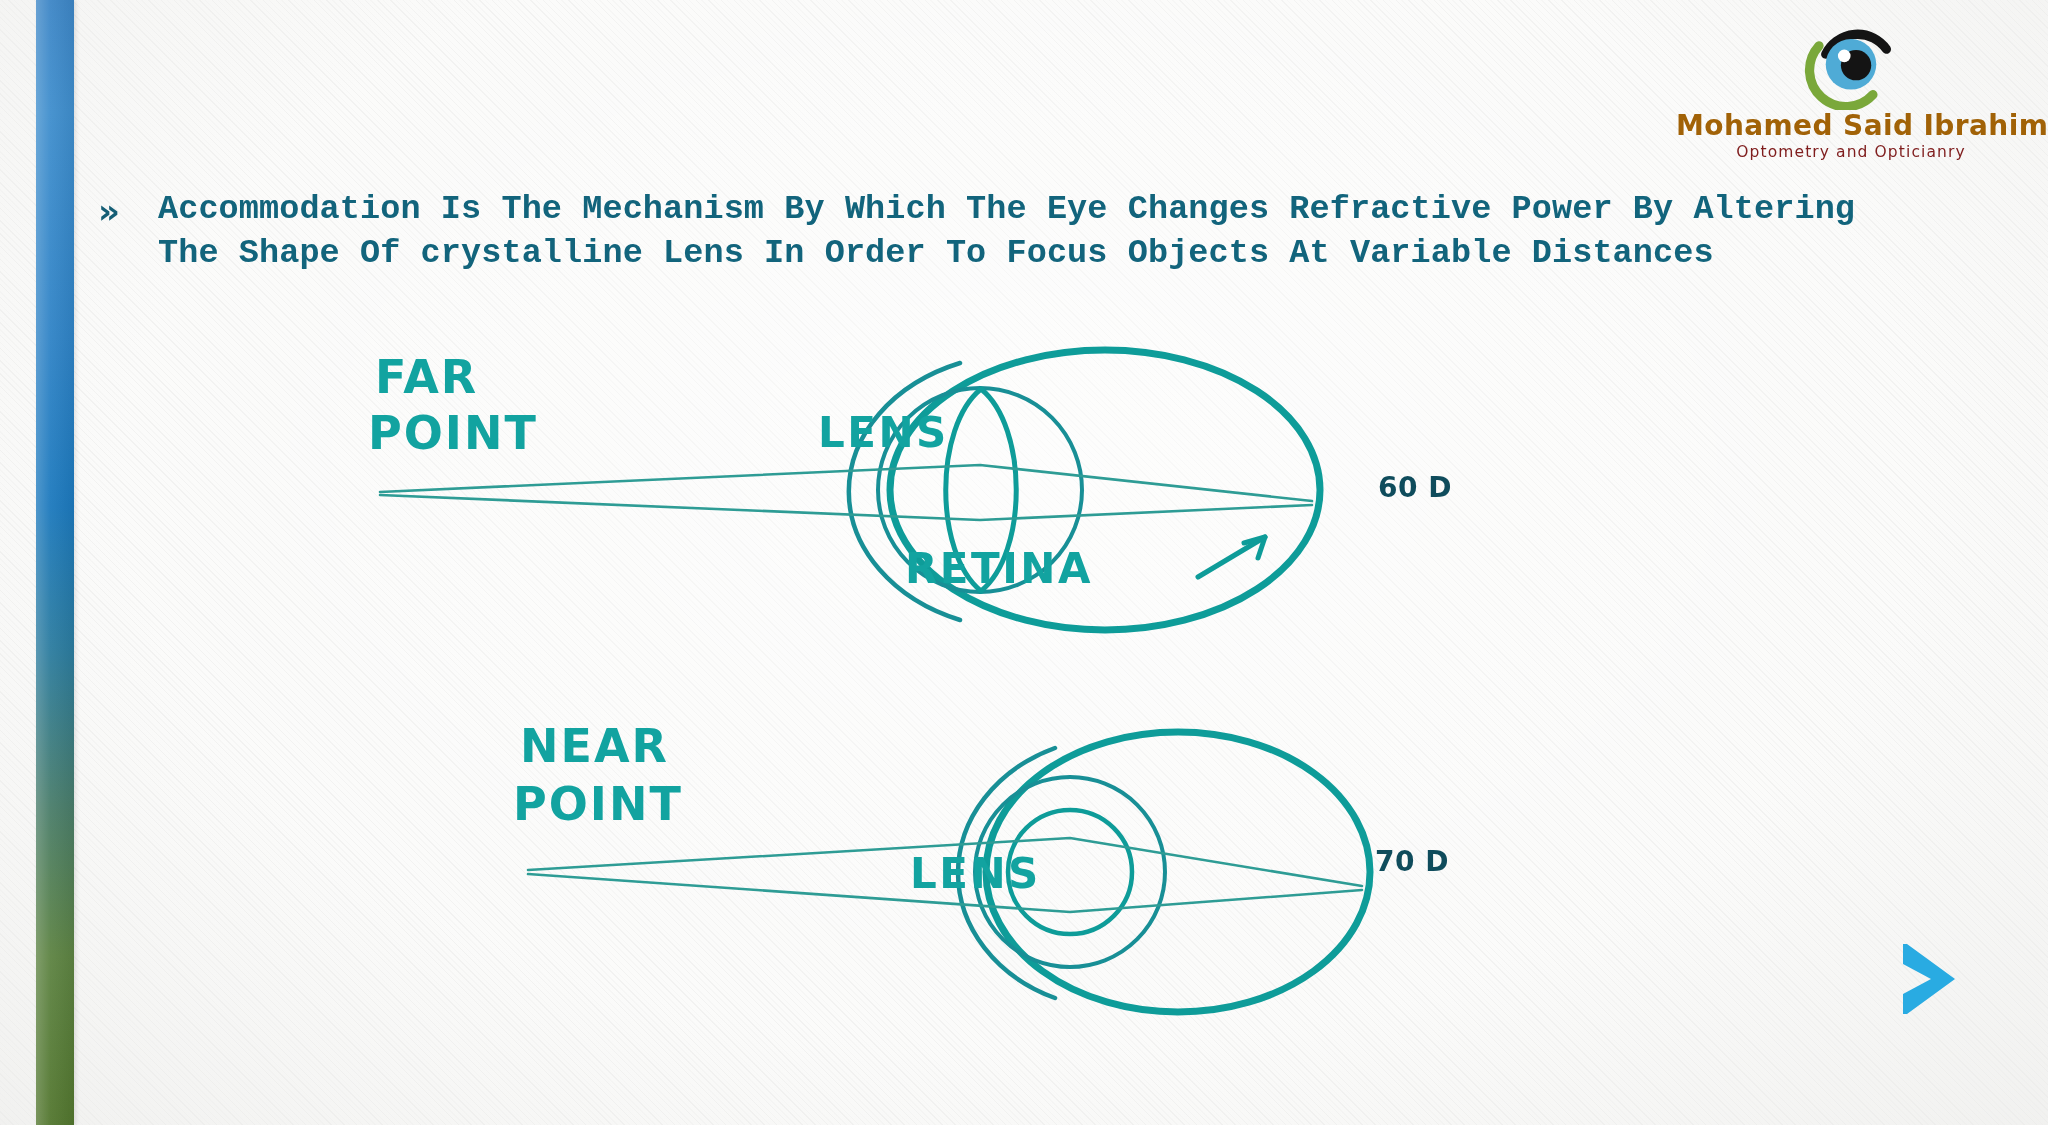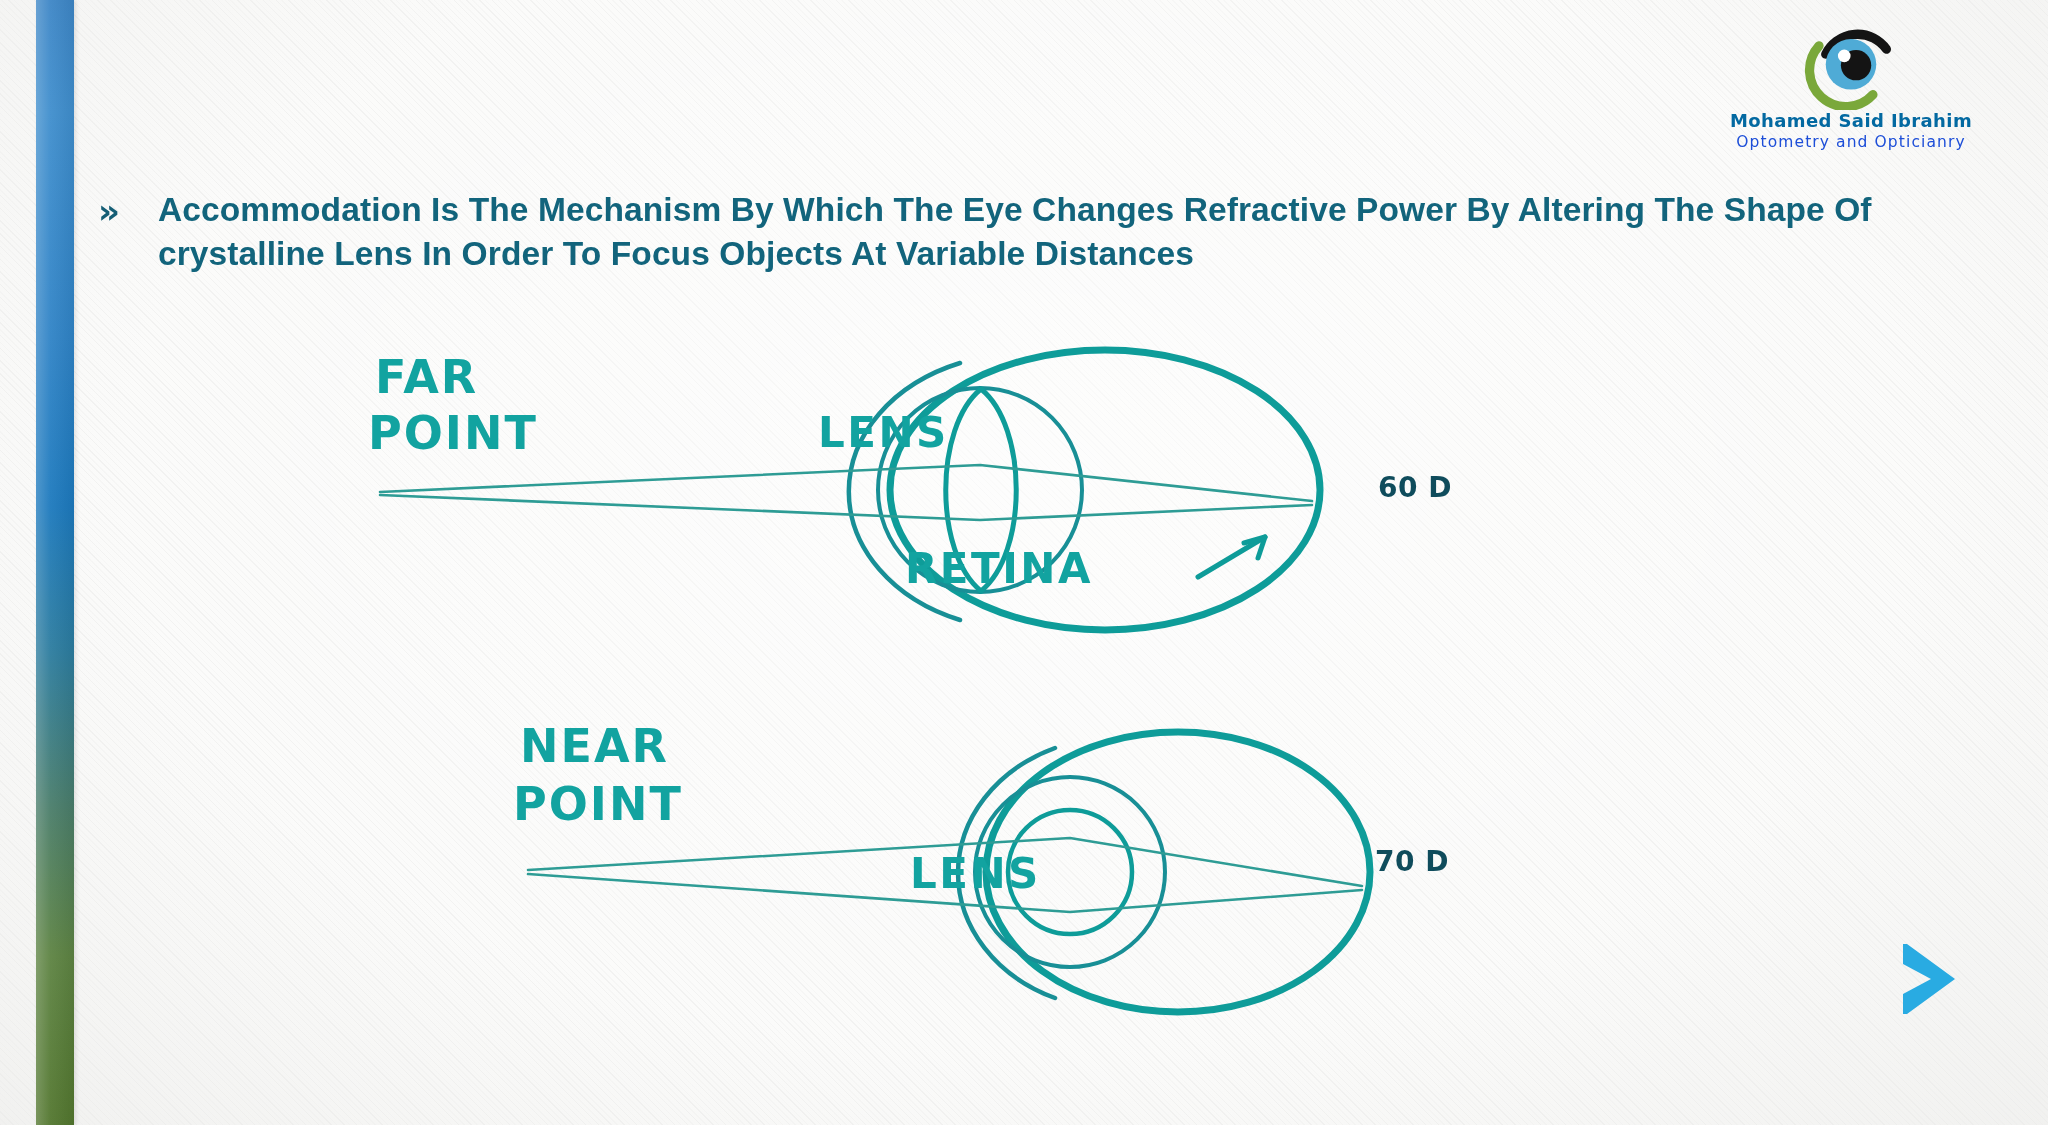--- a/index.html
+++ b/index.html
@@ -60,50 +60,50 @@
   
   #logo{
     position:absolute; right:22px; top:22px;
     width:350px; height:140px;
     text-align:center;
   }
   #logo-mark{ width:118px;height:88px;display:block;margin:0 auto; }
   #logo-name{
     font-family:"DejaVu Sans", sans-serif;
     font-weight:bold;
-    font-size:18px;
-    color:#0369a1;
+    font-size:28px;
+    color:#a16207;
     letter-spacing:0.4px;
     line-height:1.0;
     margin-top:2px;
     white-space:nowrap;
   }
   #logo-tag{
     font-family:"DejaVu Sans", sans-serif;
     font-size:15.5px;
-    color:#1d4ed8;
+    color:#7f1d1d;
     letter-spacing:1.1px;
     margin-top:3px;
     white-space:nowrap;
   }
 
   
   #heading{
     position:absolute; left:98px; top:188px; width:1800px;
     display:flex; align-items:flex-start;
   }
   #heading-bullet{
     font-family:"DejaVu Sans", sans-serif;
     font-size:34px; font-weight:bold;
     color:#155e75; line-height:1.0;
     margin-top:6px;
   }
   #heading-text{
     margin-left:38px;
-    font-family:Liberation Sans, sans-serif;
+    font-family:Liberation Mono, monospace;
     font-weight:bold;
     font-size:33.5px;
     line-height:1.30;
     color:#12647c;
     letter-spacing:0.1px;
     max-width:1720px;
   }
 
   
   #diagrams{ position:absolute; left:0; top:300px; width:2048px; height:800px;text-align:right; }

